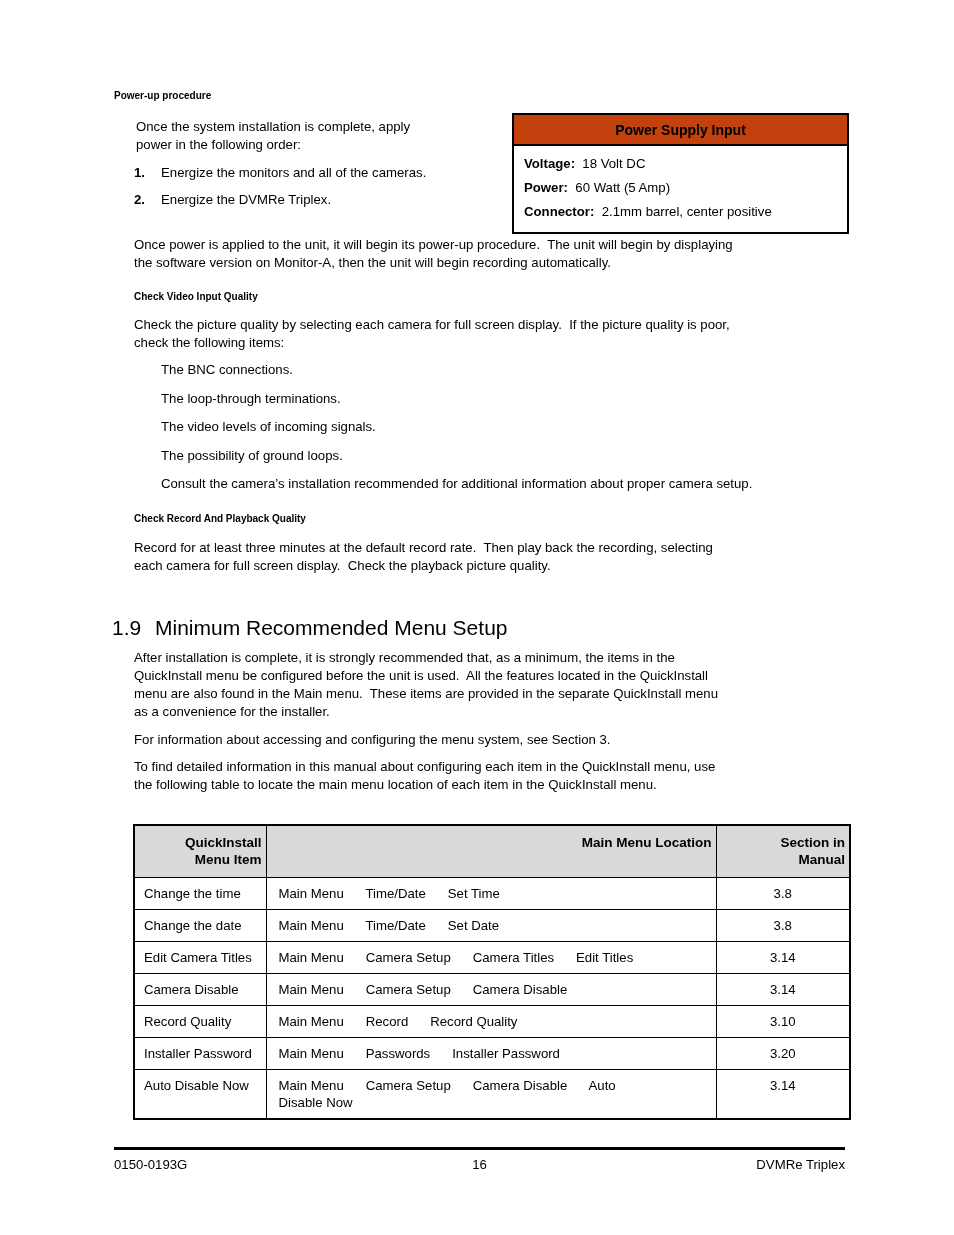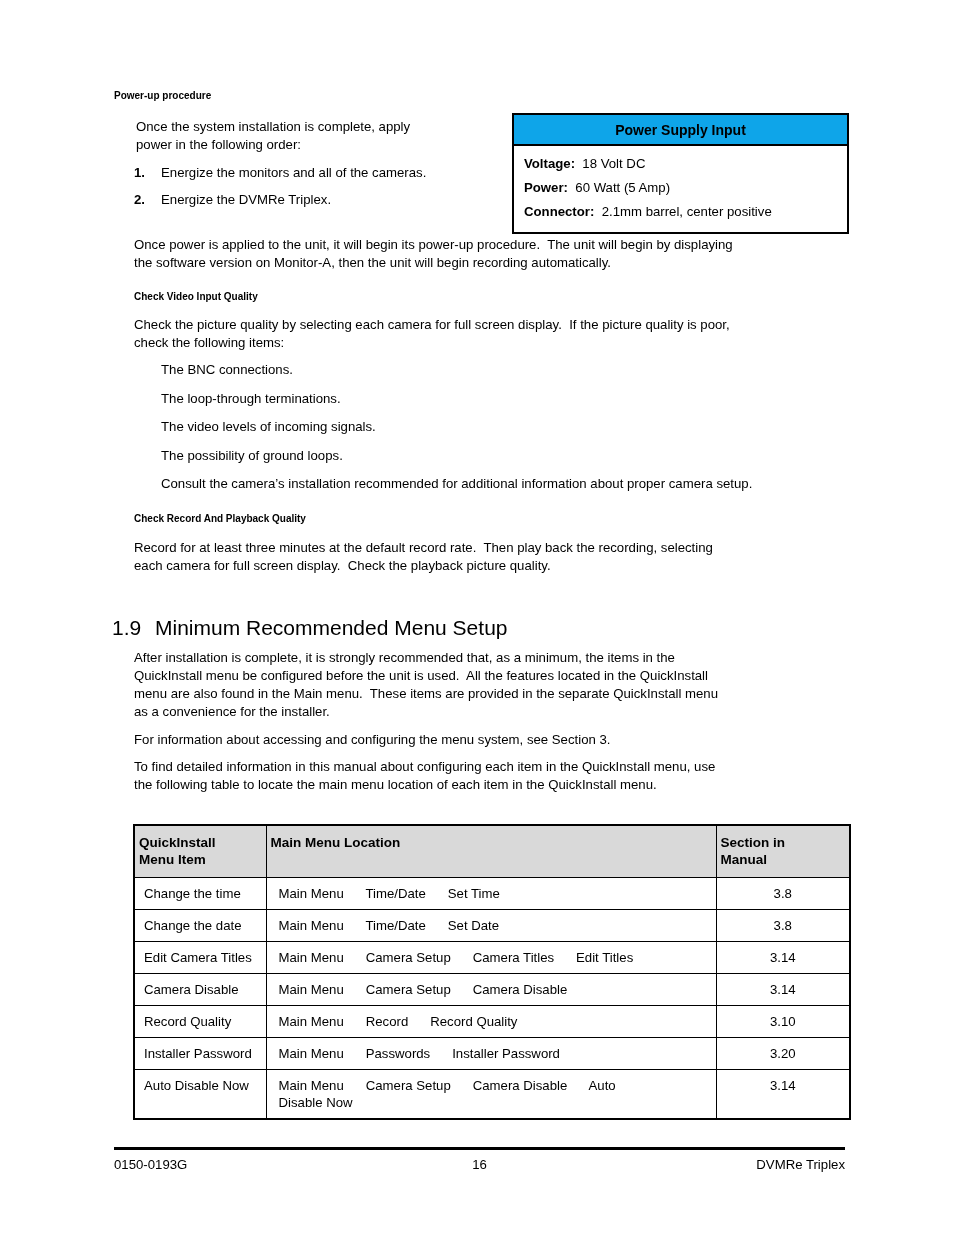--- a/index.html
+++ b/index.html
@@ -19,21 +19,21 @@
   
   .step { font-size:13.2px; line-height:17px; }
   .step .num { font-weight:bold; display:inline-block; width:27px; }
 
   
   .psbox {
     border:2px solid #000;
     width:337px;
   }
   .psbox .ps-title {
-    background:#0ea5e9;
+    background:#c2410c;
     border-bottom:2px solid #000;
     text-align:center;
     font-weight:bold;
     font-size:14px;
     padding:7px 0 6px 0;
   }
   .psbox .ps-body { padding:6px 0 8px 0; }
   .ps-row { font-size:13.2px; padding:4px 10px 5px 10px; }
   .ps-row .lbl { font-weight:bold; }
 
@@ -51,21 +51,21 @@
   table.menu th, table.menu td {
     border:1px solid #000;
     vertical-align:top;
     font-size:13.2px;
     line-height:17px;
   }
   table.menu th {
     background:#d9d9d9;
     font-weight:bold;
     font-size:13.5px;
-    text-align:left;
+    text-align:right;
     padding:8px 4px 9px 4px;
   }
   table.menu td.c-item { padding:7px 6px 7px 9px; text-align:left; }
   table.menu td.c-path { padding:7px 6px 7px 12px; text-align:left; }
   table.menu td.c-sec  { padding:7px 4px; text-align:center; }
 
   
   .foot-rule { background:#000; height:3px; }
   .foot-txt { font-size:13.2px; }
 </style>

